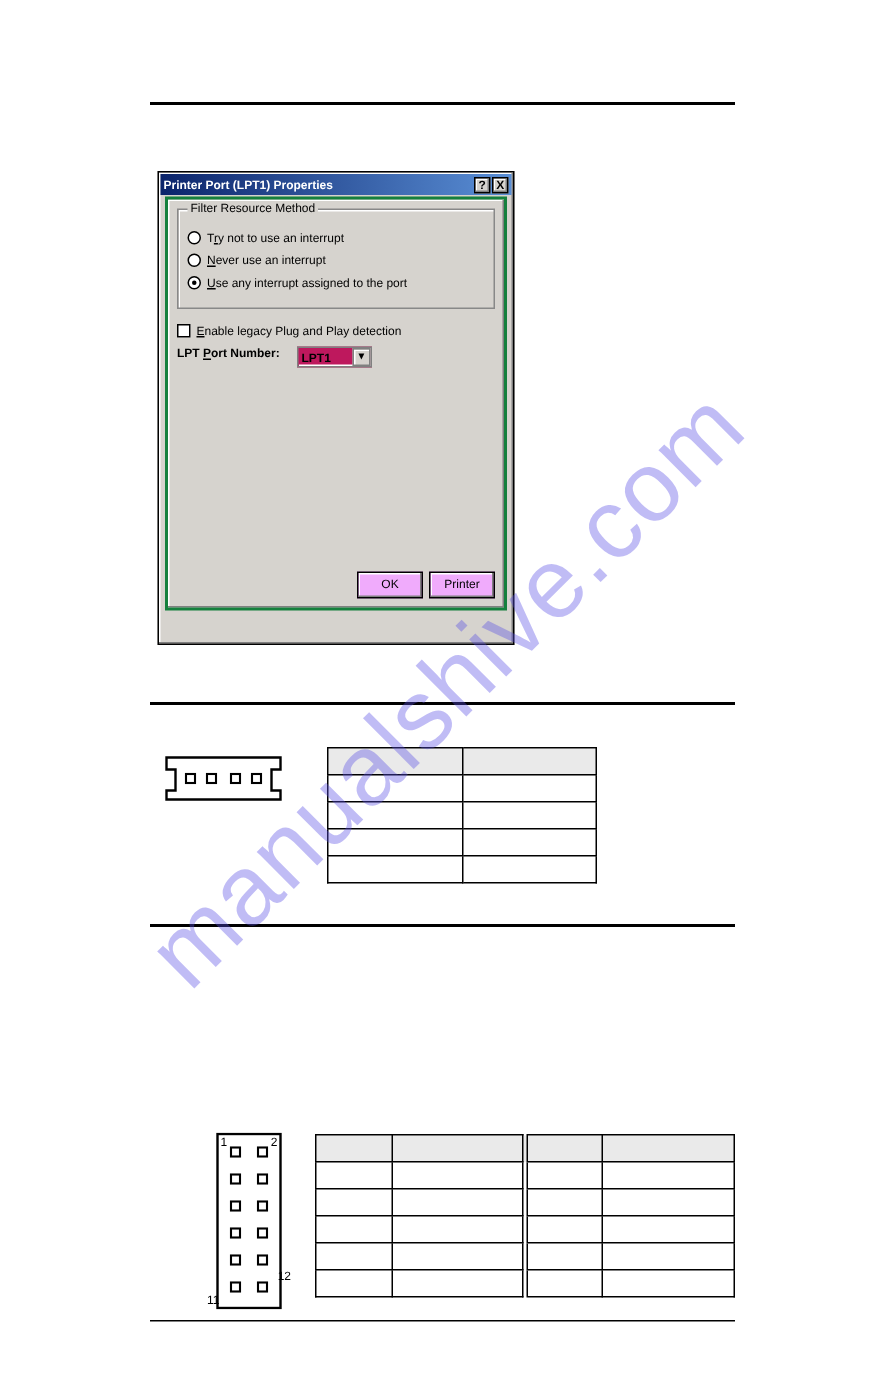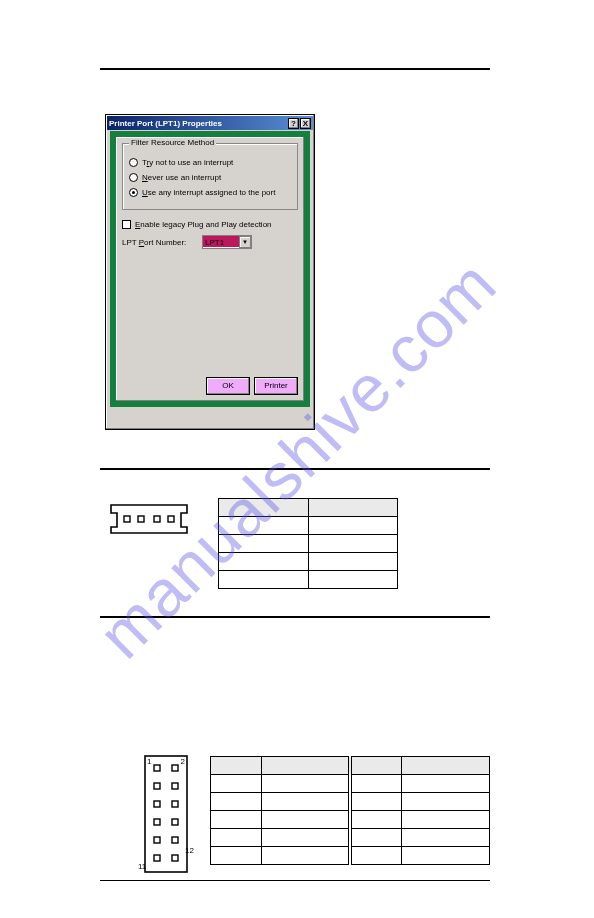--- a/index.html
+++ b/index.html
@@ -44,21 +44,21 @@
     left: 100px;
     width: 390px;
     height: 1px;
     background: #000;
   }
 
   
   .dialog {
     position: absolute;
     left: 105px; top: 114px;
-    width: 210px; height: 316px;
+    width: 238px; height: 316px;
     background: #d6d3ce;
     border: 1px solid #000;
     box-shadow: inset -1px -1px 0 #808080, inset 1px 1px 0 #fff;
     z-index: 10;
     font-size: 8px;
     color: #000;
   }
   .titlebar {
     height: 14px;
     margin: 1px;
@@ -91,21 +91,21 @@
     border: 1px solid #888;
     border-bottom: none;
     background: #d6d3ce;
     padding: 1px 5px;
     font-size: 8px;
     box-shadow: inset 1px 1px 0 #fff;
   }
   .tab.active { background: #d6d3ce; border-color:#888; position:relative; z-index:2; }
   .tabpage {
     margin: 0 4px 22px 4px;
-    border: 6px solid #15803d;
+    border: 2px solid #15803d;
     box-shadow: inset -1px -1px 0 #808080, inset 1px 1px 0 #fff;
     height: 276px;
     background: #d6d3ce;
     padding: 6px;
     position: relative;
   }
   .groupbox {
     border: 1px solid #888;
     box-shadow: inset 1px 1px 0 #fff;
     padding: 8px 6px 6px 6px;
@@ -142,22 +142,23 @@
   }
   .checkbox {
     width: 9px; height: 9px;
     border: 1px solid #000;
     background: #fff;
     margin-right: 4px;
   }
   .u { text-decoration: underline; }
   .field-row {
     display: flex;
-    align-items: center;
+    align-items: flex-start;
     margin-top: 6px;
+    font-weight: bold;
   }
   .field-row .lbl { width: 80px; }
   .combo {
     width: 50px; height: 14px;
     background: #be185d;
     border: 1px solid #808080;
     box-shadow: inset -1px -1px 0 #fff;
     display: flex;
     align-items: center;
     font-size: 8px;

